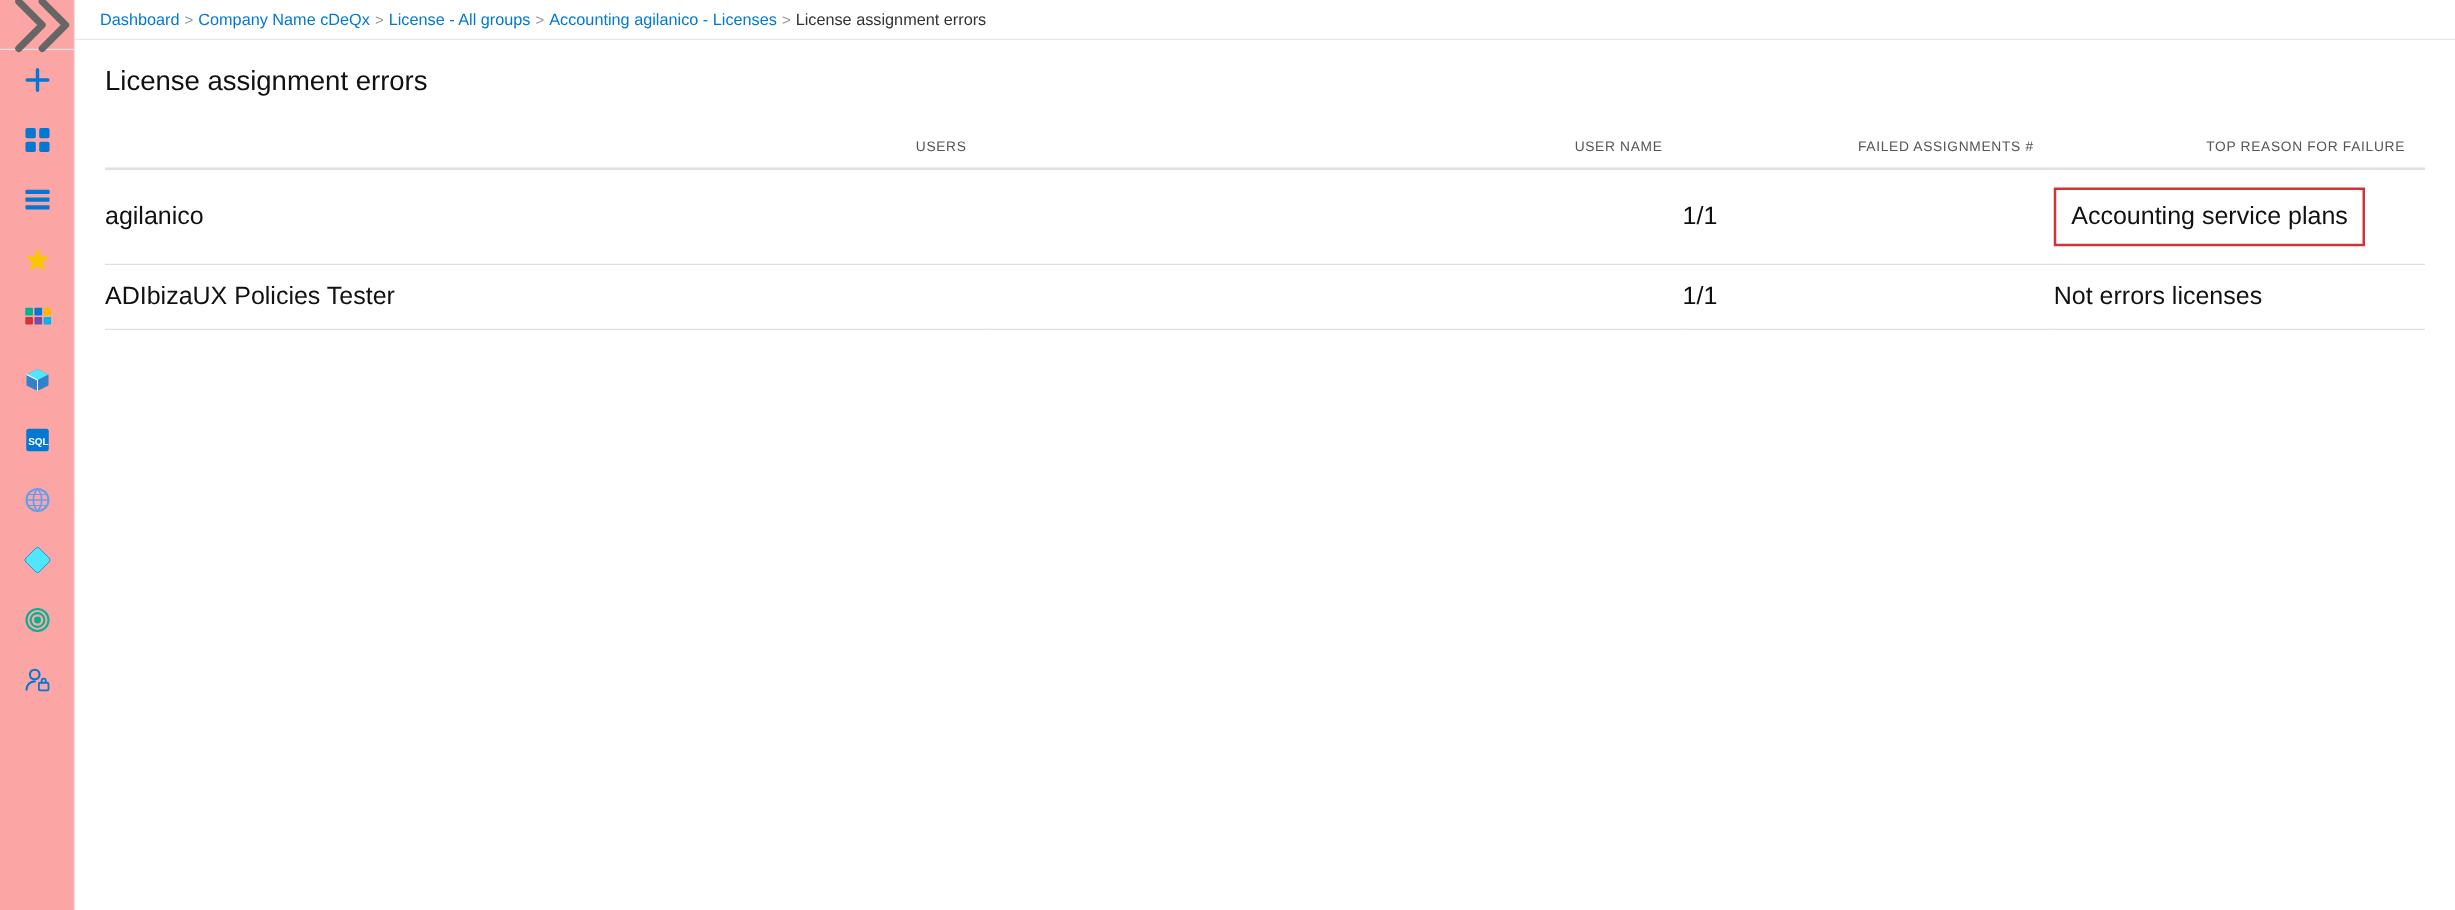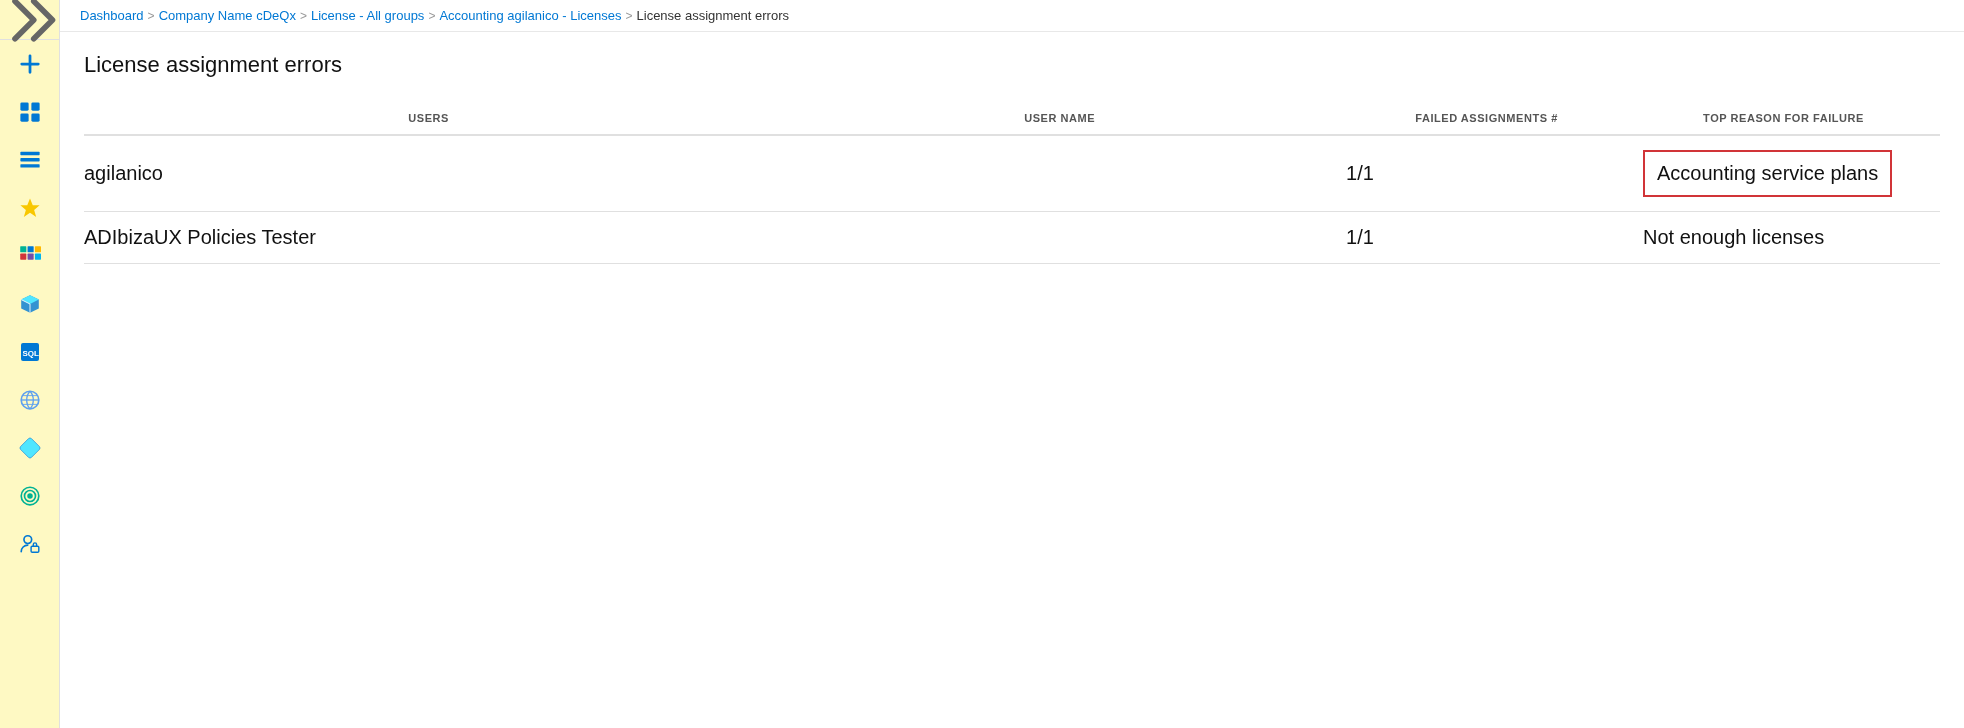--- a/index.html
+++ b/index.html
@@ -8,21 +8,21 @@
       background: #fff;
       display: flex;
       width: 1964px;
       height: 728px;
       overflow: hidden;
     }
 
     
     .sidebar {
       width: 60px;
-      background: #fef9c3;
+      background: #fca5a5;
       border-right: 1px solid #e0e0e0;
       display: flex;
       flex-direction: column;
       align-items: center;
       padding-top: 0;
       flex-shrink: 0;
     }
     .sidebar-expand {
       width: 60px;
       height: 40px;
@@ -97,24 +97,24 @@
     
     .data-table {
       width: 100%;
       border-collapse: collapse;
       font-size: 13px;
     }
     .data-table thead tr {
       border-bottom: 2px solid #e0e0e0;
     }
     .data-table th {
-      text-align: center;
+      text-align: right;
       padding: 10px 16px 10px 0;
       font-size: 11px;
-      font-weight: 700;
+      font-weight: 400;
       color: #555;
       text-transform: uppercase;
       letter-spacing: 0.05em;
     }
     .data-table th:first-child {
       padding-left: 0;
       width: 38%;
     }
     .data-table th:nth-child(2) {
       width: 30%;
@@ -276,18 +276,18 @@
           <td></td>
           <td>1/1</td>
           <td>
             <span class="highlighted-cell">Accounting service plans</span>
           </td>
         </tr>
         <tr>
           <td>ADIbizaUX Policies Tester</td>
           <td></td>
           <td>1/1</td>
-          <td>Not enough licenses</td>
+          <td>Not errors licenses</td>
         </tr>
       </tbody>
     </table>
   </div>
 </div>
 
 </body></html>

